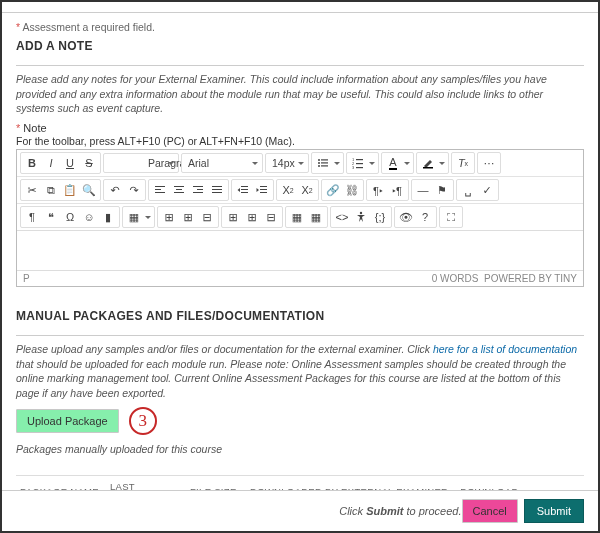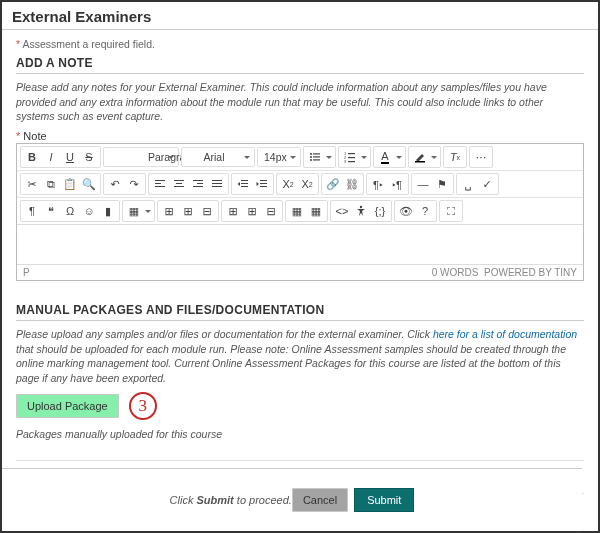--- a/index.html
+++ b/index.html
@@ -40,21 +40,21 @@
   .req-note {
     font-size: 10.5px;
     color: #666;
     margin-bottom: 6px;
   }
   .req-star { color: #d9534f; }
   .section-title {
     font-size: 12px;
     font-weight: 700;
     letter-spacing: 0.3px;
-    padding-bottom: 3px;
+    padding-bottom: 12px;
     border-bottom: 1px solid #ccc;
     margin-bottom: 6px;
   }
   .desc {
     font-style: italic;
     font-size: 10.5px;
     color: #555;
     line-height: 1.4;
     margin-bottom: 6px;
   }
@@ -110,21 +110,21 @@
   }
   .tb-select::after {
     content: "";
     position: absolute;
     right: 4px;
     top: 8px;
     border: 3px solid transparent;
     border-top-color: #666;
   }
   .tb-select.w1 { width: 76px; padding-left: 44px; }
-  .tb-select.w2 { width: 74px; justify-content: center; }
+  .tb-select.w2 { width: 82px; }
   .tb-select.w3 { width: 44px; align-items: center; }
   .editor-body {
     height: 40px;
     border-top: 1px solid #ddd;
     position: relative;
   }
   .editor-status {
     border-top: 1px solid #ddd;
     display: flex;
     justify-content: space-between;
@@ -179,26 +179,26 @@
     font-size: 9.5px;
   }
   table.pkgs td {
     padding: 7px 4px;
     border-bottom: 1px solid #eee;
     vertical-align: middle;
   }
   .link { color: #0d6aa8; cursor: pointer; }
   .footer {
     border-top: 1px solid #ccc;
-    padding: 19px 14px;
-    display: flex;
-    justify-content: center;
+    padding: 8px 14px;
+    display: flex;
+    justify-content: flex-end;
     align-items: center;
     position: absolute;
-    left: 0; right: 16px; bottom: 0;
+    left: 0; right: 0; bottom: 0;
     background: #fff;
   }
   .footer .hint { font-style: italic; font-size: 11px; color: #555; }
   .footer-btns { display:flex; gap:6px; }
   .btn-primary {
     background: #0d6e6e;
     border: 1px solid #0a5a5a;
     color: #fff;
     padding: 5px 12px;
     font-size: 11px;
@@ -210,36 +210,36 @@
   .drop-caret::after {
     content:""; border:3px solid transparent; border-top-color:#666; margin-top:3px;
   }
 </style>
 </head>
 <body>
 
 <div class="frame">
 
   <div class="header">
-    <h1>External Examiners</h1>
   </div>
 
   <div class="content">
 
     <div class="req-note">
       <span class="req-star">*</span>
       <span>Assessment a required field.</span>
     </div>
 
     <div class="section-title">ADD A NOTE</div>
     <div class="desc">Please add any notes for your External Examiner. This could include information about any samples/files you have provided and any extra information about the module run that may be useful. This could also include links to other systems such as event capture.</div>
     <div class="note-label">
       <span class="req-star">*</span>
       <span>Note</span>
     </div>
+    <div class="tb-help">For the toolbar, press ALT+F10 (PC) or ALT+FN+F10 (Mac).</div>
 
     <div class="editor">
 
       <div class="tb-row">
         <div class="tb-group">
           <div class="tb-btn">
               <b>B</b>
             </div>
           <div class="tb-btn">
               <i>I</i>
@@ -484,18 +484,18 @@
       </tbody>
     </table>
 
   </div>
 
   <div class="footer">
     <div class="hint">
       <span>Click </span><b>Submit</b><span> to proceed.</span>
     </div>
     <div class="footer-btns">
-      <button class="btn" style="background:#a3a3a3">Cancel</button>
+      <button class="btn" style="background:#ec4899">Cancel</button>
       <button class="btn-primary">Submit</button>
     </div>
   </div>
 
 </div>
 
 </body></html>

